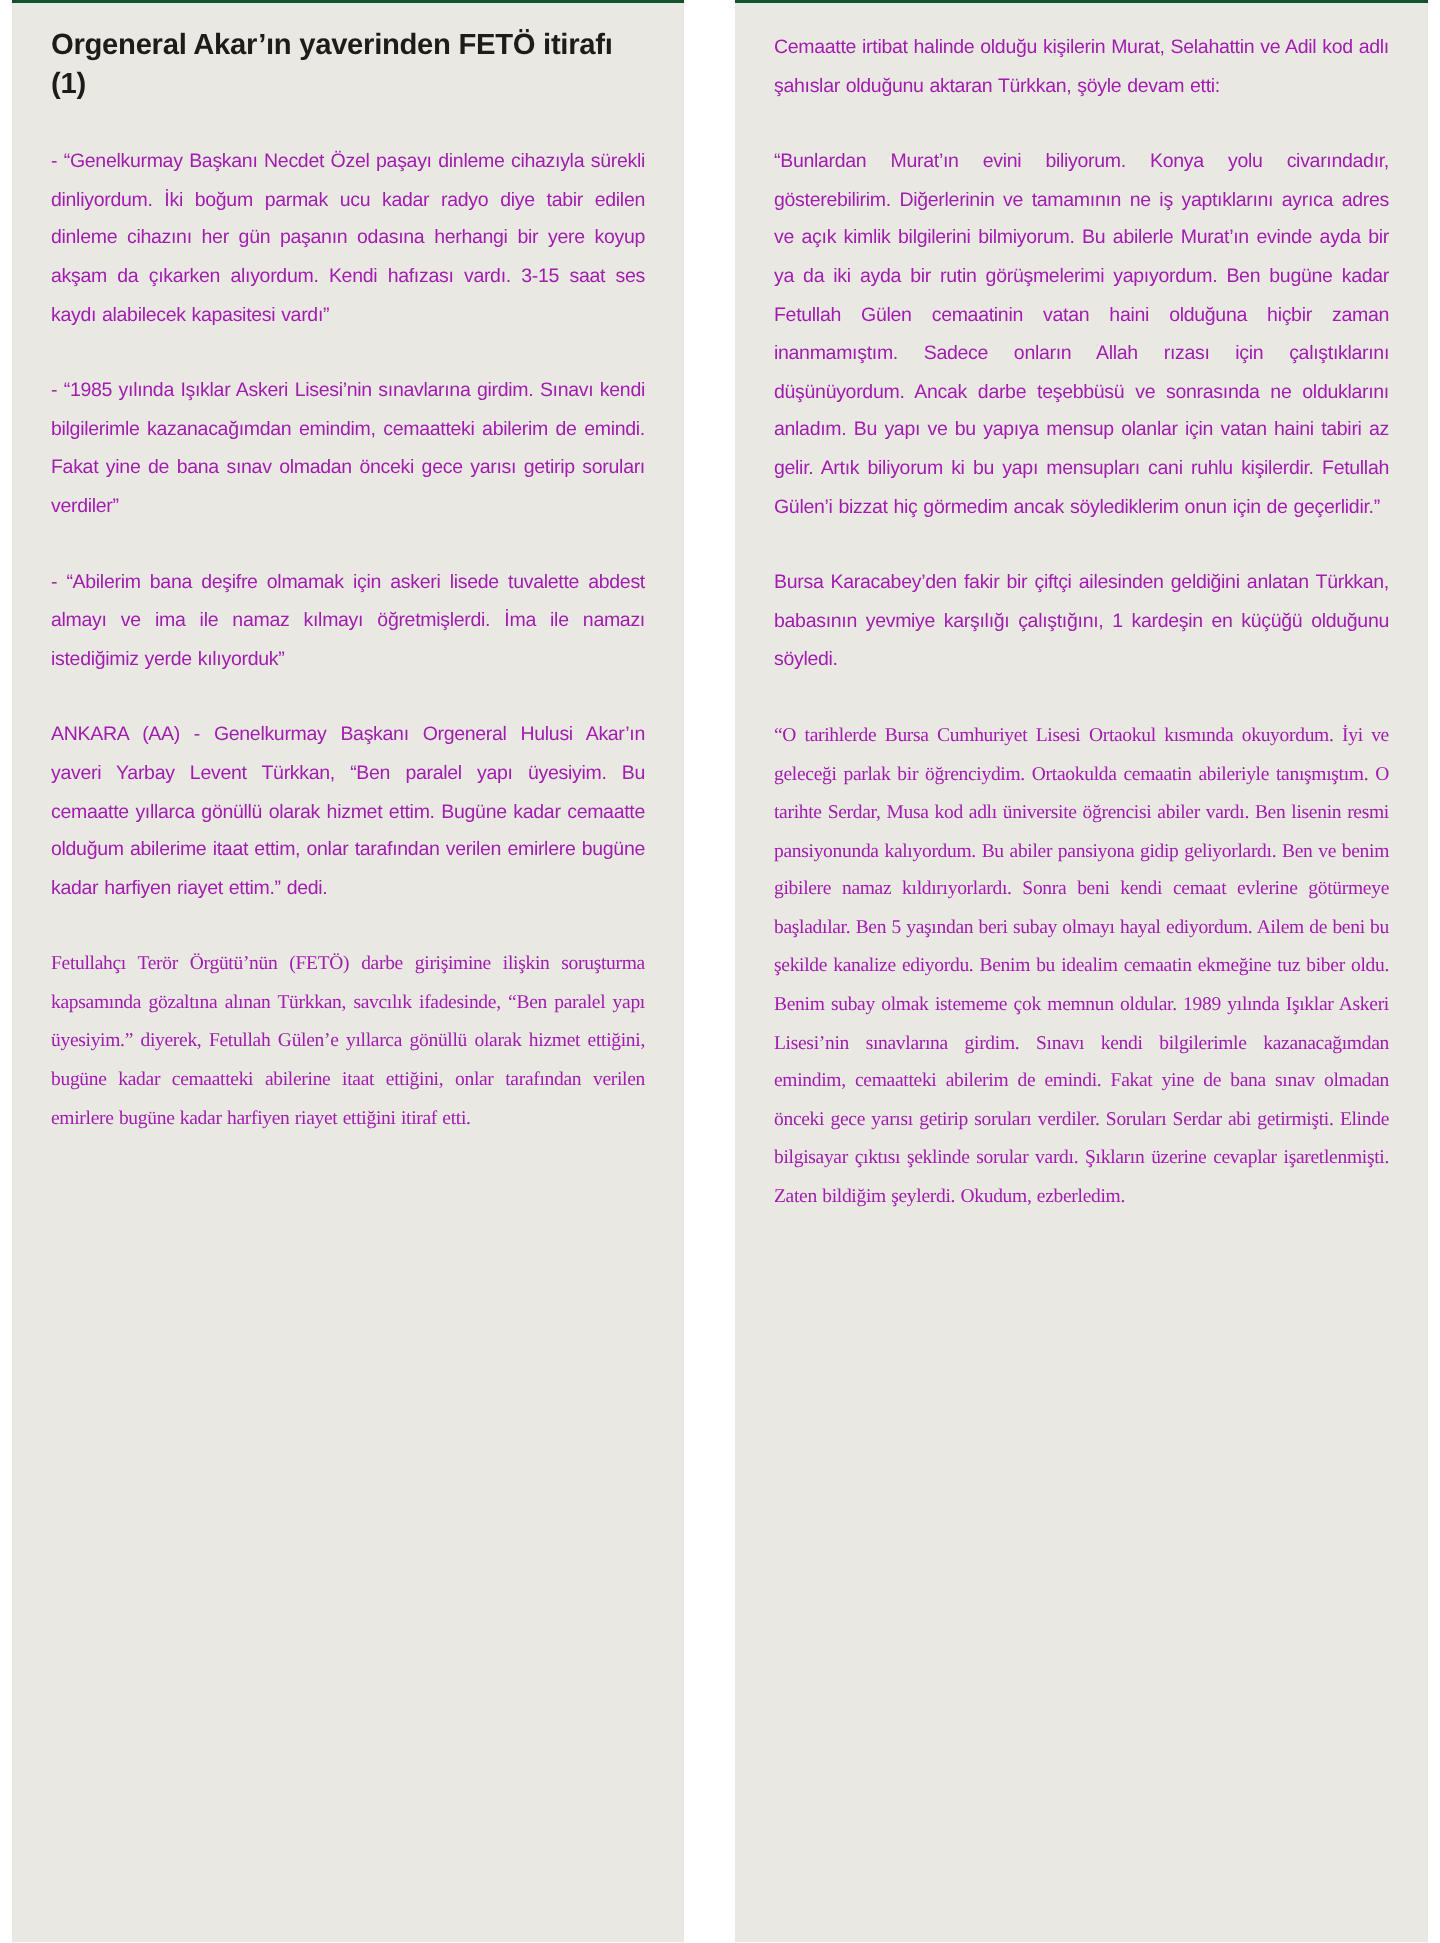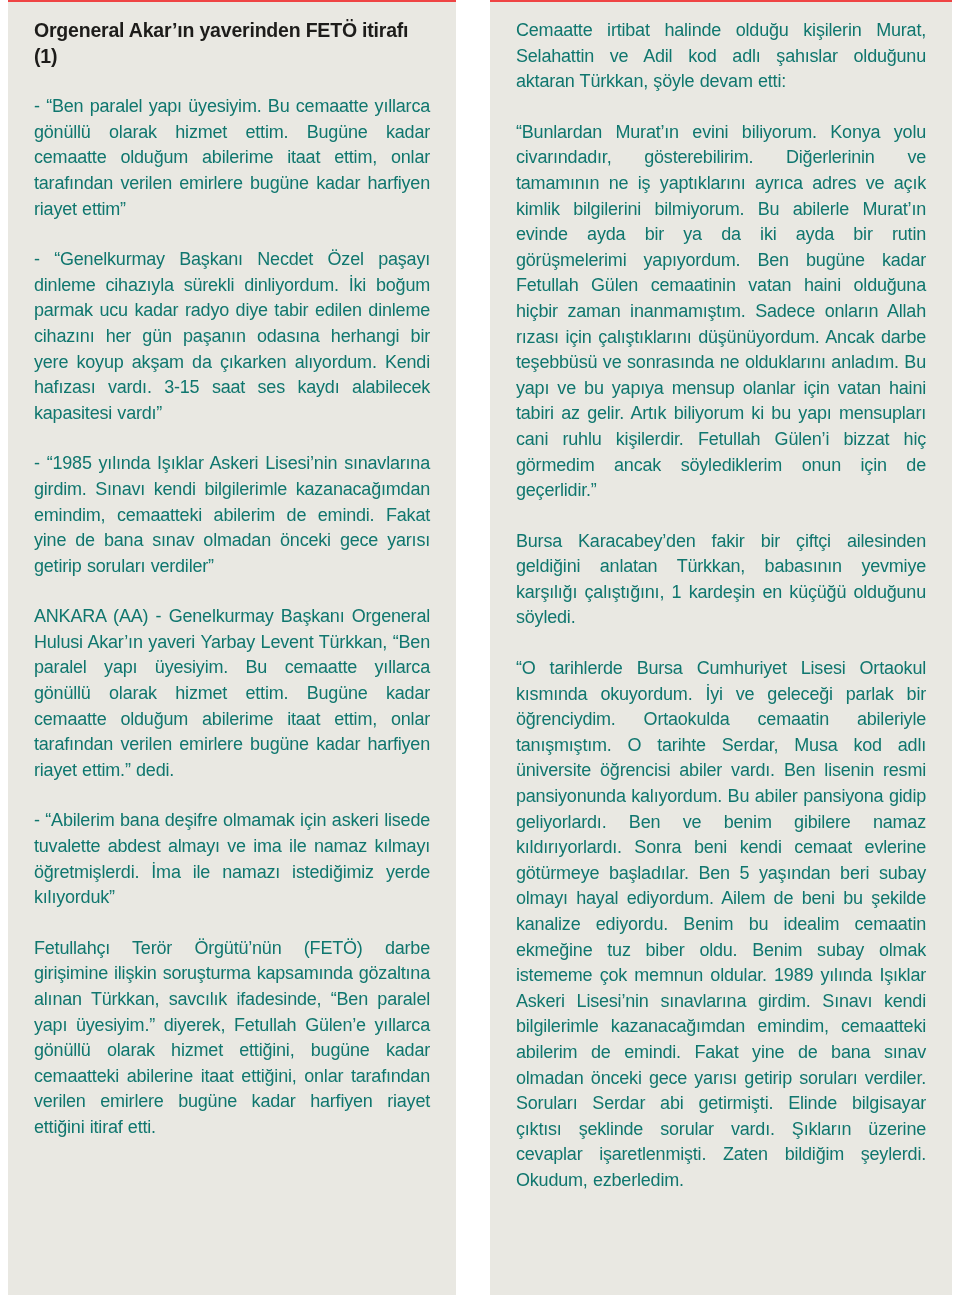--- a/index.html
+++ b/index.html
@@ -13,59 +13,58 @@
     height: 1295px;
     background: #ffffff;
     display: flex;
     box-sizing: border-box;
     padding: 0 8px;
     gap: 34px;
     overflow: hidden;
   }
   .column {
     background: #e9e8e2;
-    border-top: 2px solid #ef4444;
+    border-top: 2px solid #14532d;
     box-sizing: border-box;
     height: 1295px;
     padding: 16px 26px 18px 26px;
     overflow: hidden;
   }
   .col-left  { width: 448px; }
   .col-right { width: 462px; }
   .article-title {
     font-size: 19.5px;
     line-height: 25.6px;
     font-weight: bold;
     color: #1d1c1a;
     margin: 0 0 25px 0;
     letter-spacing: -0.2px;
   }
   .para {
-    font-size: 18px;
+    font-size: 13px;
     line-height: 25.6px;
-    color: #0f766e;
+    color: #a21caf;
     text-align: justify;
     margin: 0 0 25px 0;
     letter-spacing: -0.2px;
     word-spacing: 0.5px;
   }
-  .para:last-child { margin-bottom: 0; }
+  .para:last-child { margin-bottom: 0; font-family: Liberation Serif, serif; }
 </style>
 </head>
 <body>
 
 <div class="page">
 
   <div class="column col-left">
     <h1 class="article-title">Orgeneral Akar’ın yaverinden FETÖ itirafı (1)</h1>
-    <p class="para">- “Ben paralel yapı üyesiyim. Bu cemaatte yıllarca gönüllü olarak hizmet ettim. Bugüne kadar cemaatte olduğum abilerime itaat ettim, onlar tarafından verilen emirlere bugüne kadar harfiyen riayet ettim”</p>
     <p class="para">- “Genelkurmay Başkanı Necdet Özel paşayı dinleme cihazıyla sürekli dinliyordum. İki boğum parmak ucu kadar radyo diye tabir edilen dinleme cihazını her gün paşanın odasına herhangi bir yere koyup akşam da çıkarken alıyordum. Kendi hafızası vardı. 3-15 saat ses kaydı alabilecek kapasitesi vardı”</p>
     <p class="para">- “1985 yılında Işıklar Askeri Lisesi’nin sınavlarına girdim. Sınavı kendi bilgilerimle kazanacağımdan emindim, cemaatteki abilerim de emindi. Fakat yine de bana sınav olmadan önceki gece yarısı getirip soruları verdiler”</p>
+    <p class="para">- “Abilerim bana deşifre olmamak için askeri lisede tuvalette abdest almayı ve ima ile namaz kılmayı öğretmişlerdi. İma ile namazı istediğimiz yerde kılıyorduk”</p>
     <p class="para">ANKARA (AA) - Genelkurmay Başkanı Orgeneral Hulusi Akar’ın yaveri Yarbay Levent Türkkan, “Ben paralel yapı üyesiyim. Bu cemaatte yıllarca gönüllü olarak hizmet ettim. Bugüne kadar cemaatte olduğum abilerime itaat ettim, onlar tarafından verilen emirlere bugüne kadar harfiyen riayet ettim.” dedi.</p>
-    <p class="para">- “Abilerim bana deşifre olmamak için askeri lisede tuvalette abdest almayı ve ima ile namaz kılmayı öğretmişlerdi. İma ile namazı istediğimiz yerde kılıyorduk”</p>
     <p class="para">Fetullahçı Terör Örgütü’nün (FETÖ) darbe girişimine ilişkin soruşturma kapsamında gözaltına alınan Türkkan, savcılık ifadesinde, “Ben paralel yapı üyesiyim.” diyerek, Fetullah Gülen’e yıllarca gönüllü olarak hizmet ettiğini, bugüne kadar cemaatteki abilerine itaat ettiğini, onlar tarafından verilen emirlere bugüne kadar harfiyen riayet ettiğini itiraf etti.</p>
   </div>
 
   <div class="column col-right">
     <p class="para">Cemaatte irtibat halinde olduğu kişilerin Murat, Selahattin ve Adil kod adlı şahıslar olduğunu aktaran Türkkan, şöyle devam etti:</p>
     <p class="para">“Bunlardan Murat’ın evini biliyorum. Konya yolu civarındadır, gösterebilirim. Diğerlerinin ve tamamının ne iş yaptıklarını ayrıca adres ve açık kimlik bilgilerini bilmiyorum. Bu abilerle Murat’ın evinde ayda bir ya da iki ayda bir rutin görüşmelerimi yapıyordum. Ben bugüne kadar Fetullah Gülen cemaatinin vatan haini olduğuna hiçbir zaman inanmamıştım. Sadece onların Allah rızası için çalıştıklarını düşünüyordum. Ancak darbe teşebbüsü ve sonrasında ne olduklarını anladım. Bu yapı ve bu yapıya mensup olanlar için vatan haini tabiri az gelir. Artık biliyorum ki bu yapı mensupları cani ruhlu kişilerdir. Fetullah Gülen’i bizzat hiç görmedim ancak söylediklerim onun için de geçerlidir.”</p>
     <p class="para">Bursa Karacabey’den fakir bir çiftçi ailesinden geldiğini anlatan Türkkan, babasının yevmiye karşılığı çalıştığını, 1 kardeşin en küçüğü olduğunu söyledi.</p>
     <p class="para">“O tarihlerde Bursa Cumhuriyet Lisesi Ortaokul kısmında okuyordum. İyi ve geleceği parlak bir öğrenciydim. Ortaokulda cemaatin abileriyle tanışmıştım. O tarihte Serdar, Musa kod adlı üniversite öğrencisi abiler vardı. Ben lisenin resmi pansiyonunda kalıyordum. Bu abiler pansiyona gidip geliyorlardı. Ben ve benim gibilere namaz kıldırıyorlardı. Sonra beni kendi cemaat evlerine götürmeye başladılar. Ben 5 yaşından beri subay olmayı hayal ediyordum. Ailem de beni bu şekilde kanalize ediyordu. Benim bu idealim cemaatin ekmeğine tuz biber oldu. Benim subay olmak istememe çok memnun oldular. 1989 yılında Işıklar Askeri Lisesi’nin sınavlarına girdim. Sınavı kendi bilgilerimle kazanacağımdan emindim, cemaatteki abilerim de emindi. Fakat yine de bana sınav olmadan önceki gece yarısı getirip soruları verdiler. Soruları Serdar abi getirmişti. Elinde bilgisayar çıktısı şeklinde sorular vardı. Şıkların üzerine cevaplar işaretlenmişti. Zaten bildiğim şeylerdi. Okudum, ezberledim.</p>
   </div>
 

